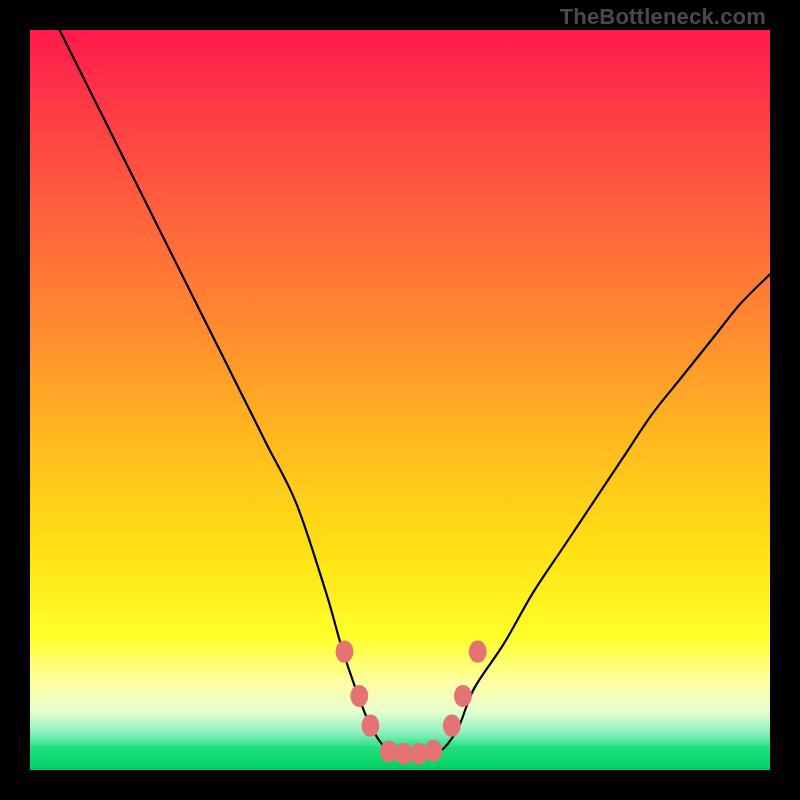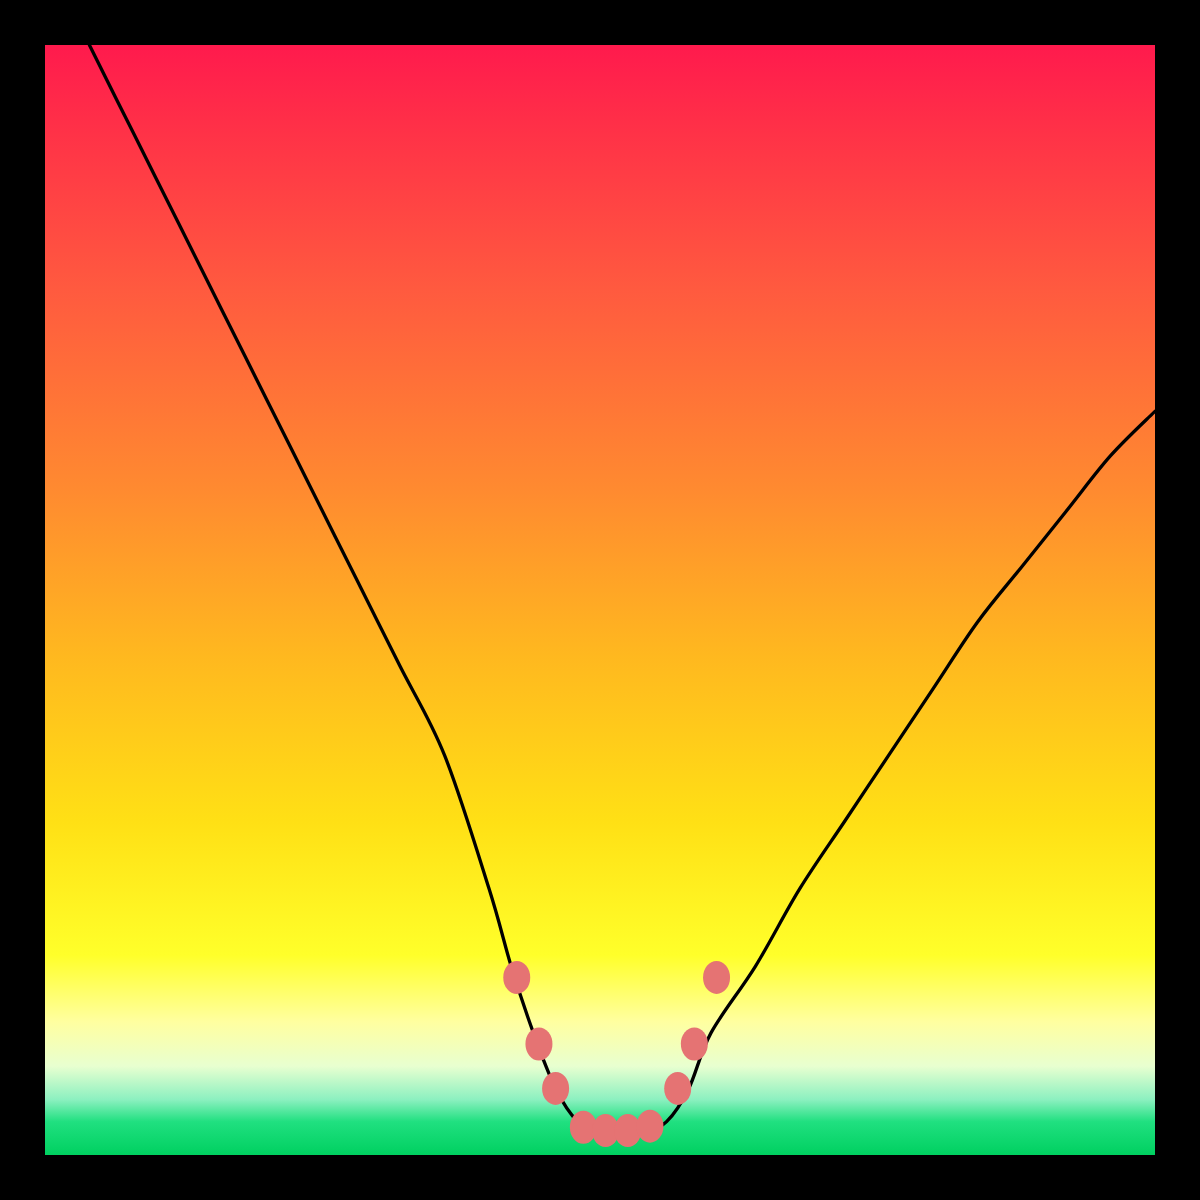--- a/index.html
+++ b/index.html
@@ -75,13 +75,14 @@
           <ellipse cx="358.9" cy="721.5" rx="9" ry="11" fill="#e57373"></ellipse>
           <ellipse cx="373.7" cy="723.7" rx="9" ry="11" fill="#e57373"></ellipse>
           <ellipse cx="388.5" cy="723.7" rx="9" ry="11" fill="#e57373"></ellipse>
           <ellipse cx="403.3" cy="720.8" rx="9" ry="11" fill="#e57373"></ellipse>
           <ellipse cx="421.8" cy="695.6" rx="9" ry="11" fill="#e57373"></ellipse>
           <ellipse cx="432.9" cy="666.0" rx="9" ry="11" fill="#e57373"></ellipse>
           <ellipse cx="447.7" cy="621.6" rx="9" ry="11" fill="#e57373"></ellipse>
         </g>
     </svg>
   </div>
+  <div class="watermark">TheBottleneck.com</div>
 </div>
 
 </body></html>

